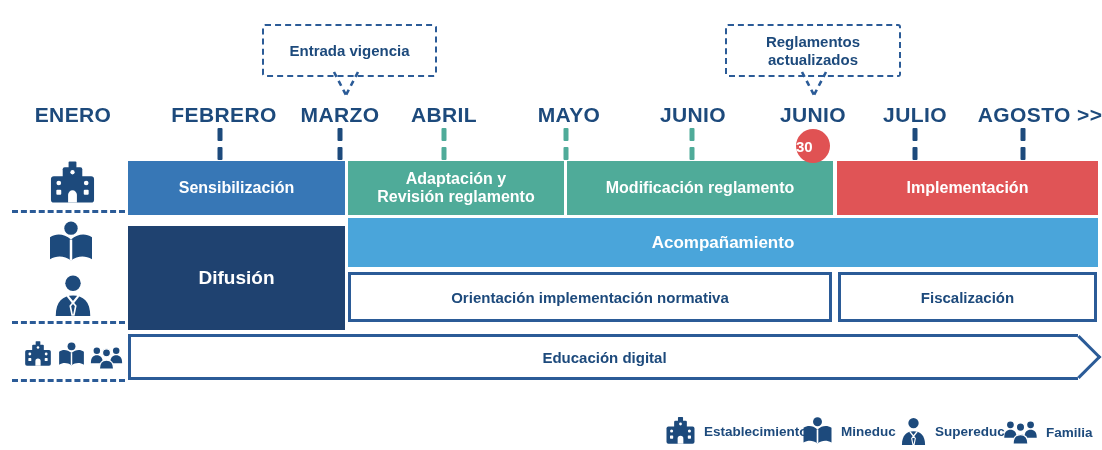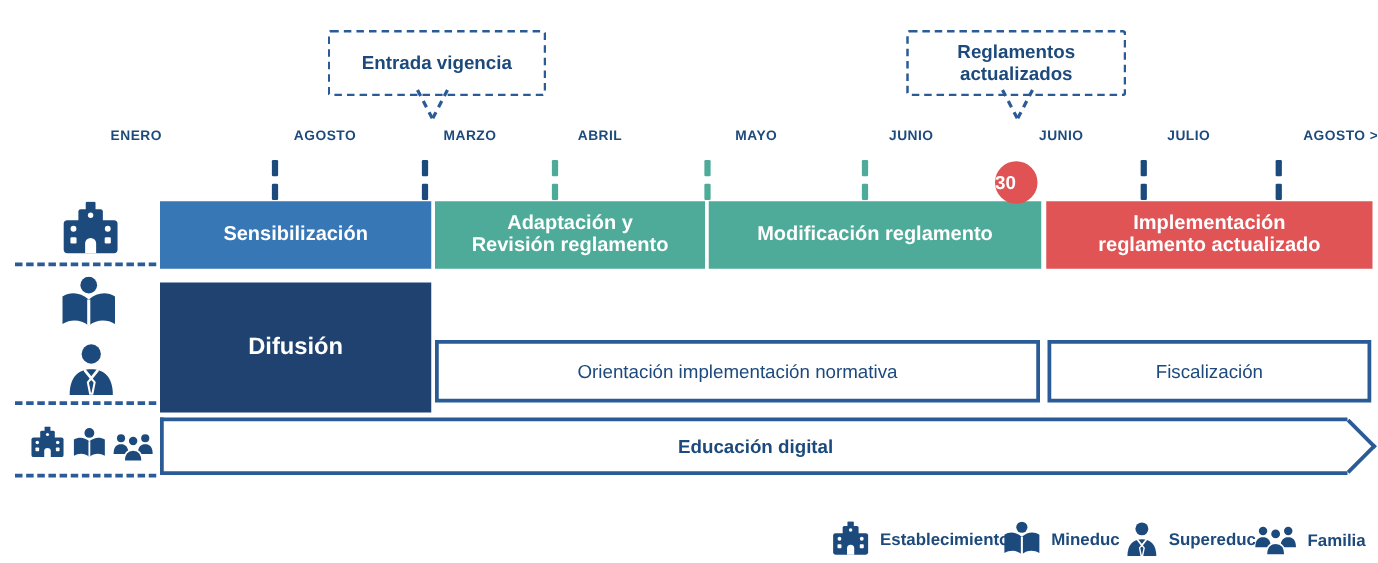--- a/index.html
+++ b/index.html
@@ -15,21 +15,21 @@
   html,body{margin:0;padding:0;background:#fff;}
   body{font-family:"Liberation Sans", sans-serif;}
   .canvas{position:relative;width:1102px;height:450px;background:#fff;overflow:hidden;}
 
   .bubble{position:absolute;border:2.5px dashed var(--border);border-radius:3px;
     display:flex;align-items:center;justify-content:center;text-align:center;
     color:var(--navy);font-weight:800;font-size:15px;line-height:1.15;background:#fff;}
   .tail{position:absolute;}
 
   .month{position:absolute;top:103px;transform:translateX(-50%);white-space:nowrap;
-    color:var(--navy);font-weight:800;font-size:11px;letter-spacing:.4px;margin-left:36px;}
+    color:var(--navy);font-weight:800;font-size:21px;letter-spacing:.4px;}
 
   .tick{position:absolute;top:128px;width:5px;transform:translateX(-50%);}
   .tick i{display:block;width:5px;height:13px;border-radius:1px;}
   .tick i + i{margin-top:6px;}
   .tick.navy i{background:var(--navy);}
   .tick.teal i{background:var(--bar-teal);}
 
   .day-circle{position:absolute;left:796px;top:129px;width:34px;height:34px;border-radius:50%;
     background:var(--marker-red);color:#fff;font-weight:800;font-size:15px;
     display:flex;align-items:center;z-index:3;}
@@ -37,21 +37,21 @@
   .bar{position:absolute;display:flex;flex-direction:column;align-items:center;justify-content:center;
     color:#fff;font-weight:700;font-size:16px;text-align:center;line-height:1.15;}
   .bar.blue{background:var(--bar-blue);}
   .bar.teal{background:var(--bar-teal);}
   .bar.red{background:var(--bar-red);}
   .bar.dnavy{background:var(--bar-navy);font-size:19px;}
   .bar.lblue{background:var(--bar-lblue);font-size:17px;}
 
   .outline-box{position:absolute;background:#fff;border:3px solid var(--border);box-sizing:border-box;
     display:flex;align-items:center;justify-content:center;color:var(--navy);
-    font-weight:400;font-size:15px;text-align:center;}
+    font-weight:700;font-size:15px;text-align:center;}
 
   .edu{position:absolute;left:128px;top:334px;width:950px;height:46px;box-sizing:border-box;
     background:#fff;border:3px solid var(--border);border-right:none;
     display:flex;align-items:center;justify-content:center;
     color:var(--navy);font-weight:800;font-size:15px;}
   .edu-tip{position:absolute;right:-17px;top:50%;width:31px;height:31px;background:#fff;
     border-top:3px solid var(--border);border-right:3px solid var(--border);
     transform:translateY(-50%) rotate(45deg);box-sizing:border-box;}
 
   .sep{position:absolute;left:12px;width:113px;border-top:3px dashed var(--border);}
@@ -112,21 +112,21 @@
 
   <div class="bubble" style="left:725px;top:24px;width:172px;height:49px;">
     <span style="max-width:125px;display:inline-block;">Reglamentos actualizados</span>
   </div>
   <svg class="tail" style="left:799px;top:71px;" width="30" height="27" viewBox="0 0 30 27">
     <path d="M3 1 L15 24" stroke="#2b5b97" stroke-width="2.6" stroke-dasharray="5.5 4.5" fill="none"></path>
     <path d="M27 1 L15 24" stroke="#2b5b97" stroke-width="2.6" stroke-dasharray="5.5 4.5" fill="none"></path>
   </svg>
 
   <span class="month" style="left:73px">ENERO</span>
-  <span class="month" style="left:224px">AGOSTO</span>
+  <span class="month" style="left:224px">FEBRERO</span>
   <span class="month" style="left:340px">MARZO</span>
   <span class="month" style="left:444px">ABRIL</span>
   <span class="month" style="left:569px">MAYO</span>
   <span class="month" style="left:693px">JUNIO</span>
   <span class="month" style="left:813px">JUNIO</span>
   <span class="month" style="left:915px">JULIO</span>
   <span class="month" style="left:1040px">AGOSTO &gt;&gt;</span>
 
   <div class="tick navy" style="left:220px">
       <i></i>
@@ -189,25 +189,27 @@
   </div>
   <div class="bar teal" style="left:348px;top:161px;width:216px;height:54px">
     <span>Adaptación y</span>
     <span>Revisión reglamento</span>
   </div>
   <div class="bar teal" style="left:567px;top:161px;width:266px;height:54px">
     <span>Modificación reglamento</span>
   </div>
   <div class="bar red" style="left:837px;top:161px;width:261px;height:54px">
     <span>Implementación</span>
-    <span>reglamento actualizado</span>
   </div>
 
   <div class="bar dnavy" style="left:128px;top:226px;width:217px;height:104px">
     <span>Difusión</span>
+  </div>
+  <div class="bar lblue" style="left:348px;top:218px;width:750px;height:49px">
+    <span>Acompañamiento</span>
   </div>
   <div class="outline-box" style="left:348px;top:272px;width:484px;height:50px">
     <span>Orientación implementación normativa</span>
   </div>
   <div class="outline-box" style="left:838px;top:272px;width:259px;height:50px">
     <span>Fiscalización</span>
   </div>
 
   <div class="edu">
     <span>Educación digital</span>

